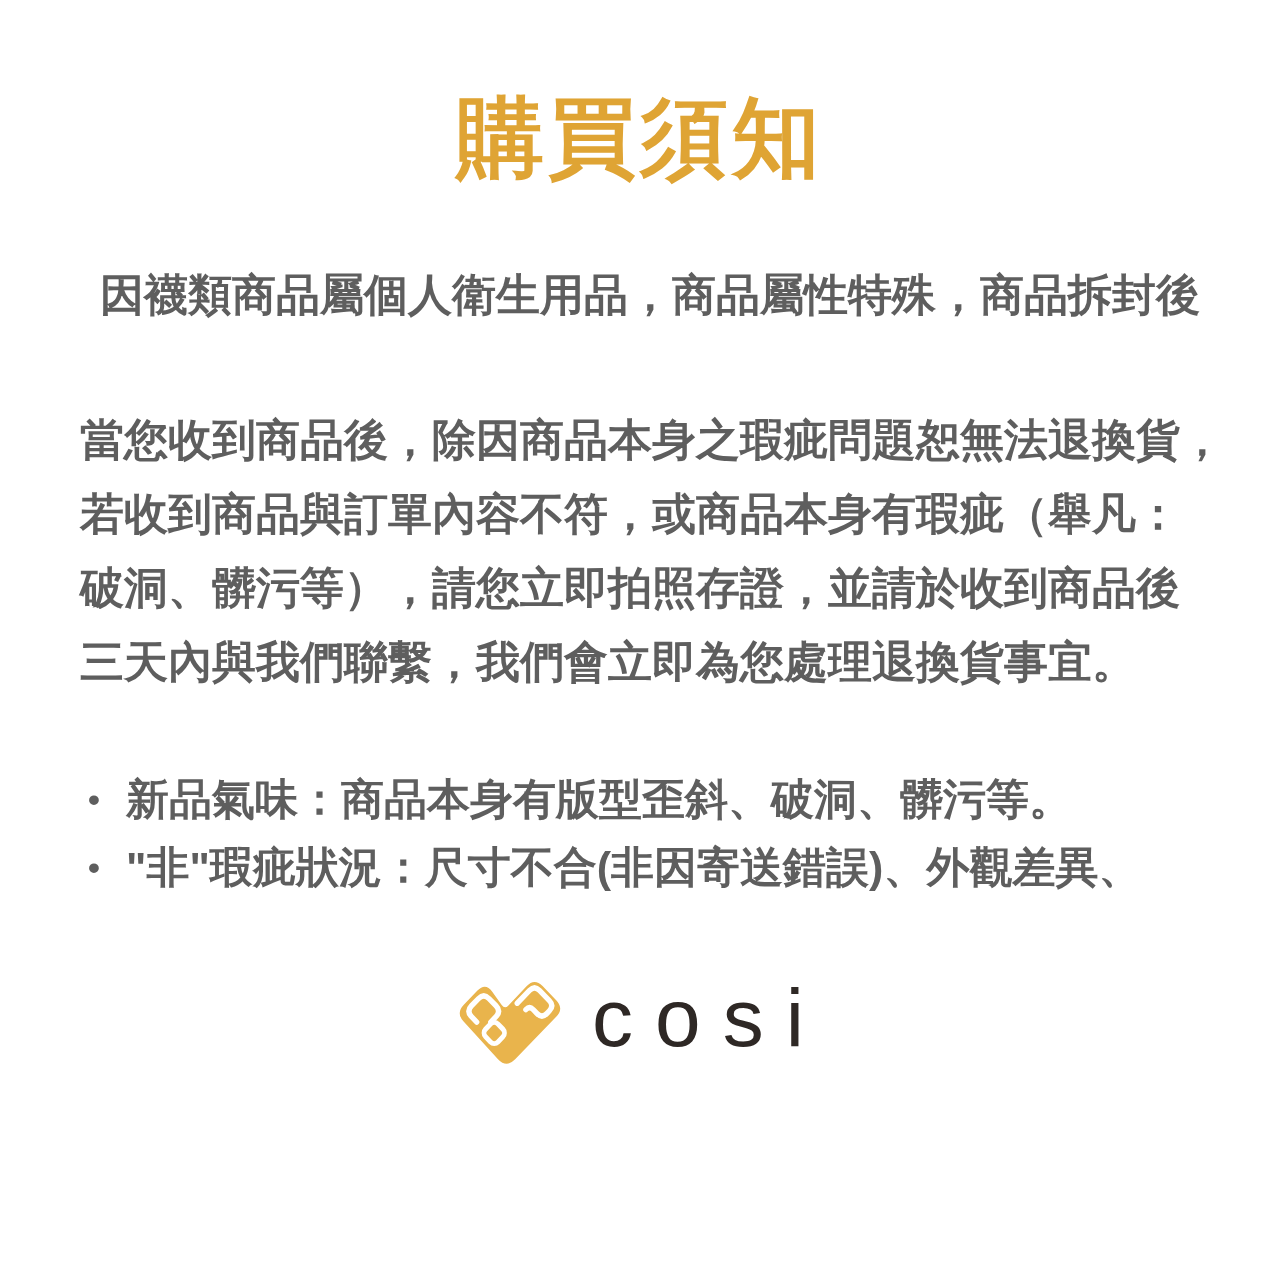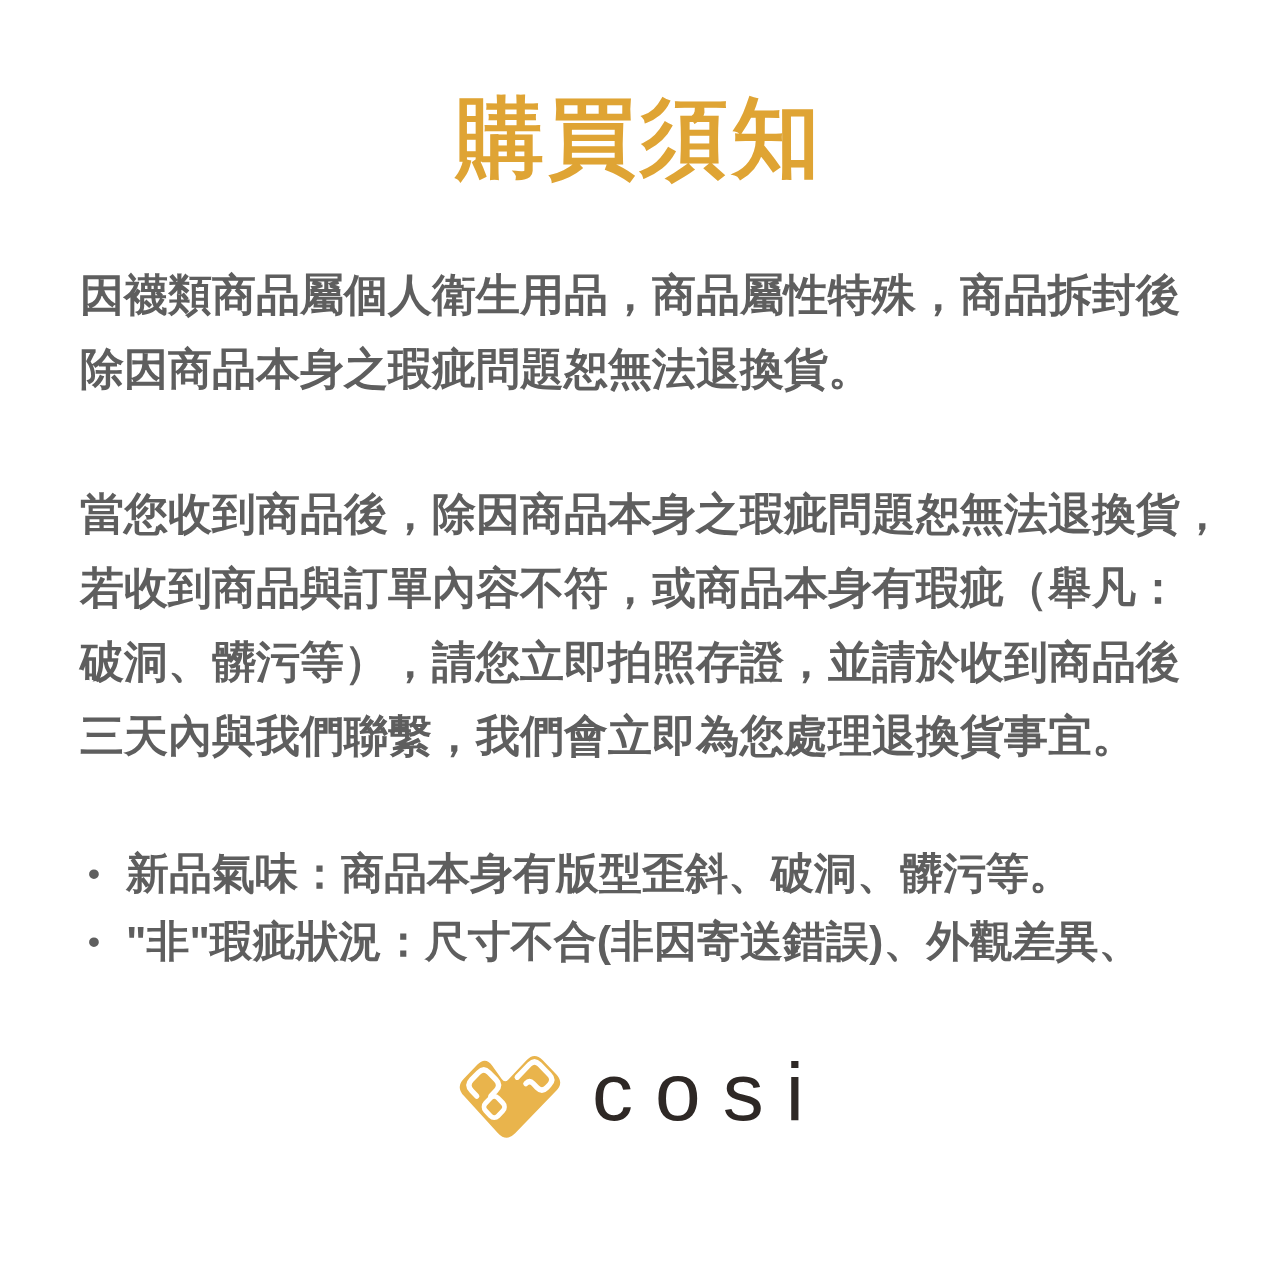--- a/index.html
+++ b/index.html
@@ -15,21 +15,21 @@
     margin: 90px 0 0 0;
     font-size: 88px;
     line-height: 96px;
     font-weight: bold;
     text-align: center;
     letter-spacing: 4px;
     color: #DFA434;
   }
   .content { margin: 0 80px; color: #5E5E5E; font-weight: bold; }
   .para { margin: 0; font-size: 44px; line-height: 74px; }
-  .para-hygiene { margin-top: 72px; }
+  .para-hygiene { margin-top: 72px; text-align: right; }
   .para-inspection { margin-top: 71px; }
   .line { display: block; white-space: nowrap; }
   .bullets { list-style: none; margin: 66px 0 0 0; padding: 0; }
   .bullet {
     display: flex;
     align-items: flex-start;
     font-size: 43px;
     line-height: 68px;
   }
   .bullet-marker {
@@ -60,21 +60,20 @@
 <body>
 
 <div class="page">
 
   <h1 class="title">購買須知</h1>
 
   <div class="content">
 
     <p class="para para-hygiene">
       <span class="line">因襪類商品屬個人衛生用品，商品屬性特殊，商品拆封後</span>
-      <span class="line">除因商品本身之瑕疵問題恕無法退換貨。</span>
     </p>
 
     <p class="para para-inspection">
       <span class="line">當您收到商品後，除因商品本身之瑕疵問題恕無法退換貨，</span>
       <span class="line">若收到商品與訂單內容不符，或商品本身有瑕疵（舉凡：</span>
       <span class="line">破洞、髒污等），請您立即拍照存證，並請於收到商品後</span>
       <span class="line">三天內與我們聯繫，我們會立即為您處理退換貨事宜。</span>
     </p>
 
     <ul class="bullets">

